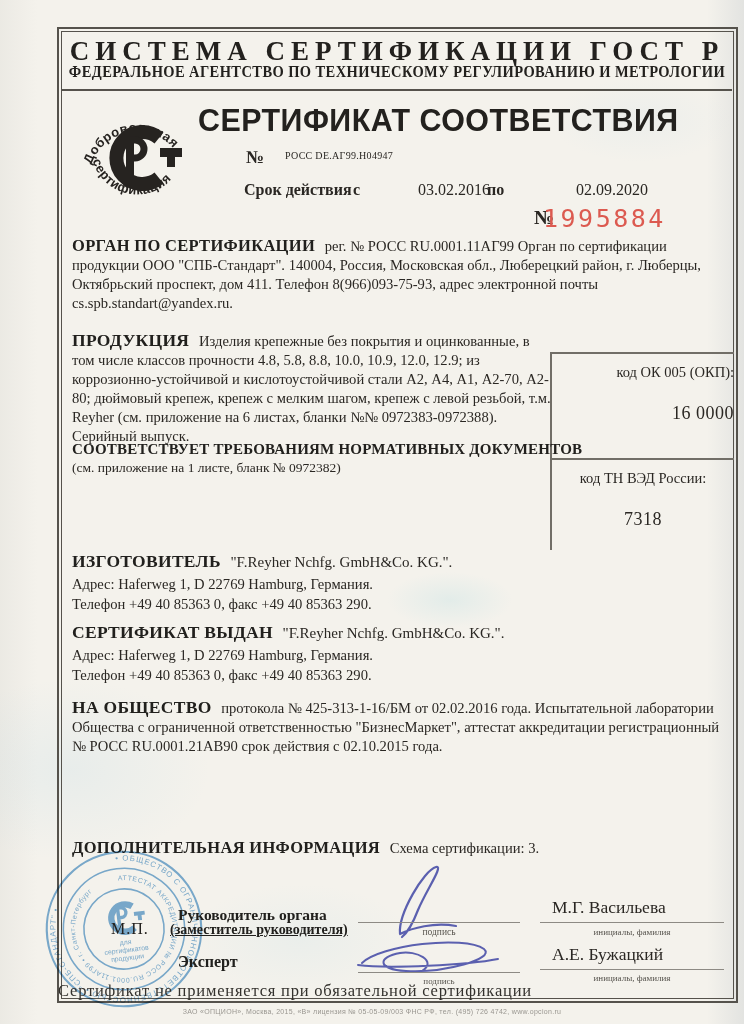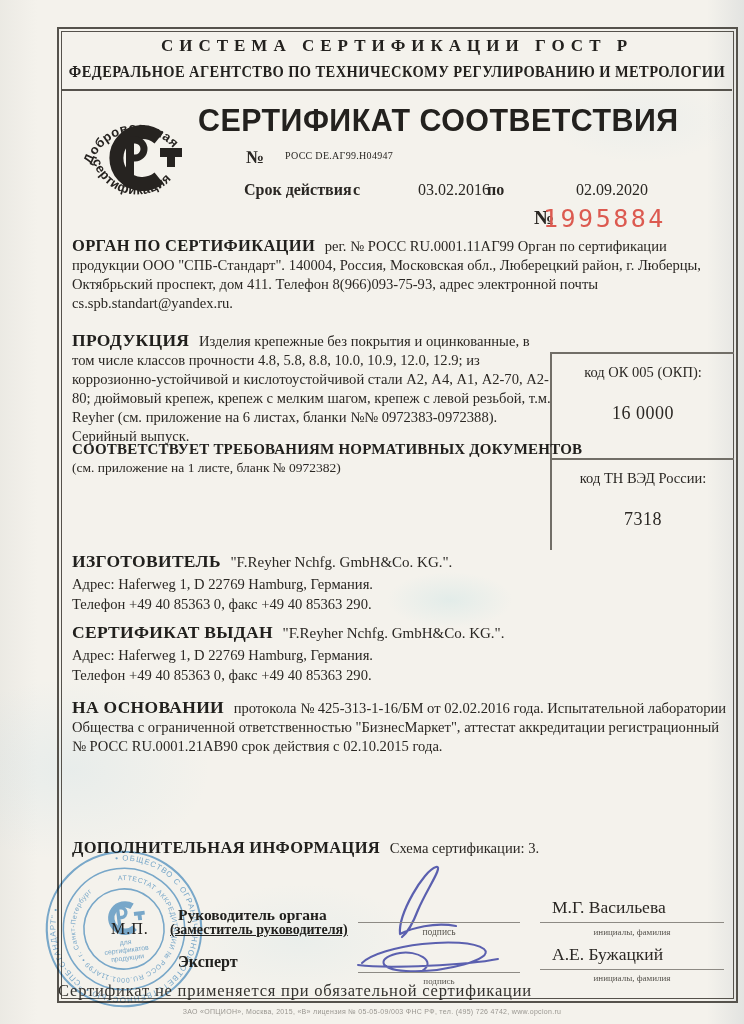--- a/index.html
+++ b/index.html
@@ -14,21 +14,21 @@
       radial-gradient(ellipse 90px 40px at 450px 600px, rgba(120,200,215,.14), transparent 70%),
       radial-gradient(ellipse 160px 80px at 300px 940px, rgba(150,205,225,.10), transparent 70%),
       linear-gradient(90deg, rgba(185,185,180,.15), rgba(0,0,0,0) 5%, rgba(0,0,0,0) 95%, rgba(165,175,185,.22));
   }
   .abs { position:absolute; }
   
   .frame-outer { position:absolute; left:57px; top:27px; width:681px; height:976px; border:2px solid #55524c; }
   .frame-inner { position:absolute; inset:2px; border:1px solid #55524c; }
   .hdr-line { position:absolute; left:62px; top:89px; width:670px; border-top:2px solid #55524c; }
   
-  .h1 { left:58px; top:36px; width:678px; text-align:center; font-weight:bold; font-size:17px; letter-spacing:6px; color:#23211e; }
+  .h1 { left:58px; top:36px; width:678px; text-align:center; font-weight:bold; font-size:27px; letter-spacing:6px; color:#23211e; }
   .h2 { left:58px; top:63px; width:678px; text-align:center; font-weight:bold; font-size:14.5px; letter-spacing:0.4px; color:#23211e; transform:scaleY(1.12); }
   
   .doc-title { left:198px; top:103px; width:530px; font-family:"Liberation Sans", sans-serif; font-weight:bold; font-size:31px; letter-spacing:0.5px; color:#23211e; transform:scaleX(0.98); transform-origin:left; white-space:nowrap; }
   .no-label { left:246px; top:147px; font-weight:bold; font-size:18px; }
   .no-value { left:285px; top:150px; font-size:10px; letter-spacing:0.3px; }
   .valid-label { left:244px; top:181px; font-weight:bold; font-size:16px; }
   .valid-c  { left:353px; top:181px; font-weight:bold; font-size:16px; }
   .valid-from { left:418px; top:181px; font-size:16px; }
   .valid-po { left:487px; top:181px; font-weight:bold; font-size:16px; }
   .valid-to { left:576px; top:181px; font-size:16px; }
@@ -100,21 +100,21 @@
 
   <p class="abs para" style="left:72px; top:236px; width:662px;">
     <span class="seclabel">ОРГАН ПО СЕРТИФИКАЦИИ</span>
     <span>рег. № РОСС RU.0001.11АГ99 Орган по сертификации продукции ООО "СПБ-Стандарт". 140004, Россия, Московская обл., Люберецкий район, г. Люберцы, Октябрьский проспект, дом 411. Телефон 8(966)093-75-93, адрес электронной почты cs.spb.standart@yandex.ru.</span>
   </p>
 
   <p class="abs para" style="left:72px; top:331px; width:482px;">
     <span class="seclabel big">ПРОДУКЦИЯ</span>
     <span>Изделия крепежные без покрытия и оцинкованные, в том числе классов прочности 4.8, 5.8, 8.8, 10.0, 10.9, 12.0, 12.9; из коррозионно-устойчивой и кислотоустойчивой стали А2, А4, А1, А2-70, А2-80; дюймовый крепеж, крепеж с мелким шагом, крепеж с левой резьбой, т.м. Reyher (см. приложение на 6 листах, бланки №№ 0972383-0972388). Серийный выпуск.</span>
   </p>
-  <div class="abs codebox" style="left:550px; top:352px; width:184px; height:110px;">
+  <div class="abs codebox" style="left:550px; top:352px; width:184px; height:110px;text-align:right;">
     <div class="cb-label">код ОК 005 (ОКП):</div>
     <div class="cb-value">16 0000</div>
   </div>
 
   <div class="abs headbold" style="left:72px; top:441px; width:520px;">СООТВЕТСТВУЕТ ТРЕБОВАНИЯМ НОРМАТИВНЫХ ДОКУМЕНТОВ</div>
   <div class="abs subnote" style="left:72px; top:460px; width:460px;">(см. приложение на 1 листе, бланк № 0972382)</div>
   <div class="abs codebox" style="left:550px; top:458px; width:184px; height:92px;">
     <div class="cb-label">код ТН ВЭД России:</div>
     <div class="cb-value">7318</div>
   </div>
@@ -127,21 +127,21 @@
   <div class="abs line2col" style="left:72px; top:596px;">Телефон +49 40 85363 0, факс +49 40 85363 290.</div>
 
   <p class="abs para" style="left:72px; top:623px; width:640px;">
     <span class="seclabel big">СЕРТИФИКАТ ВЫДАН</span>
     <span style="font-size:15px;">"F.Reyher Nchfg. GmbH&amp;Co. KG.".</span>
   </p>
   <div class="abs line2col" style="left:72px; top:647px;">Адрес: Haferweg 1, D 22769 Hamburg, Германия.</div>
   <div class="abs line2col" style="left:72px; top:667px;">Телефон +49 40 85363 0, факс +49 40 85363 290.</div>
 
   <p class="abs para" style="left:72px; top:698px; width:664px;">
-    <span class="seclabel big">НА ОСНОВАНИИ</span>
+    <span class="seclabel big">НА ОБЩЕСТВО</span>
     <span>протокола № 425-313-1-16/БМ от 02.02.2016 года. Испытательной лаборатории Общества с ограниченной ответственностью "БизнесМаркет", аттестат аккредитации регистрационный № РОСС RU.0001.21АВ90 срок действия с 02.10.2015 года.</span>
   </p>
 
   <p class="abs para" style="left:72px; top:838px; width:620px;">
     <span class="seclabel">ДОПОЛНИТЕЛЬНАЯ ИНФОРМАЦИЯ</span>
     <span>Схема сертификации: 3.</span>
   </p>
 
   <svg class="abs stamp" style="left:36px; top:841px;" width="176" height="176" viewBox="0 0 180 180">
     <defs>

